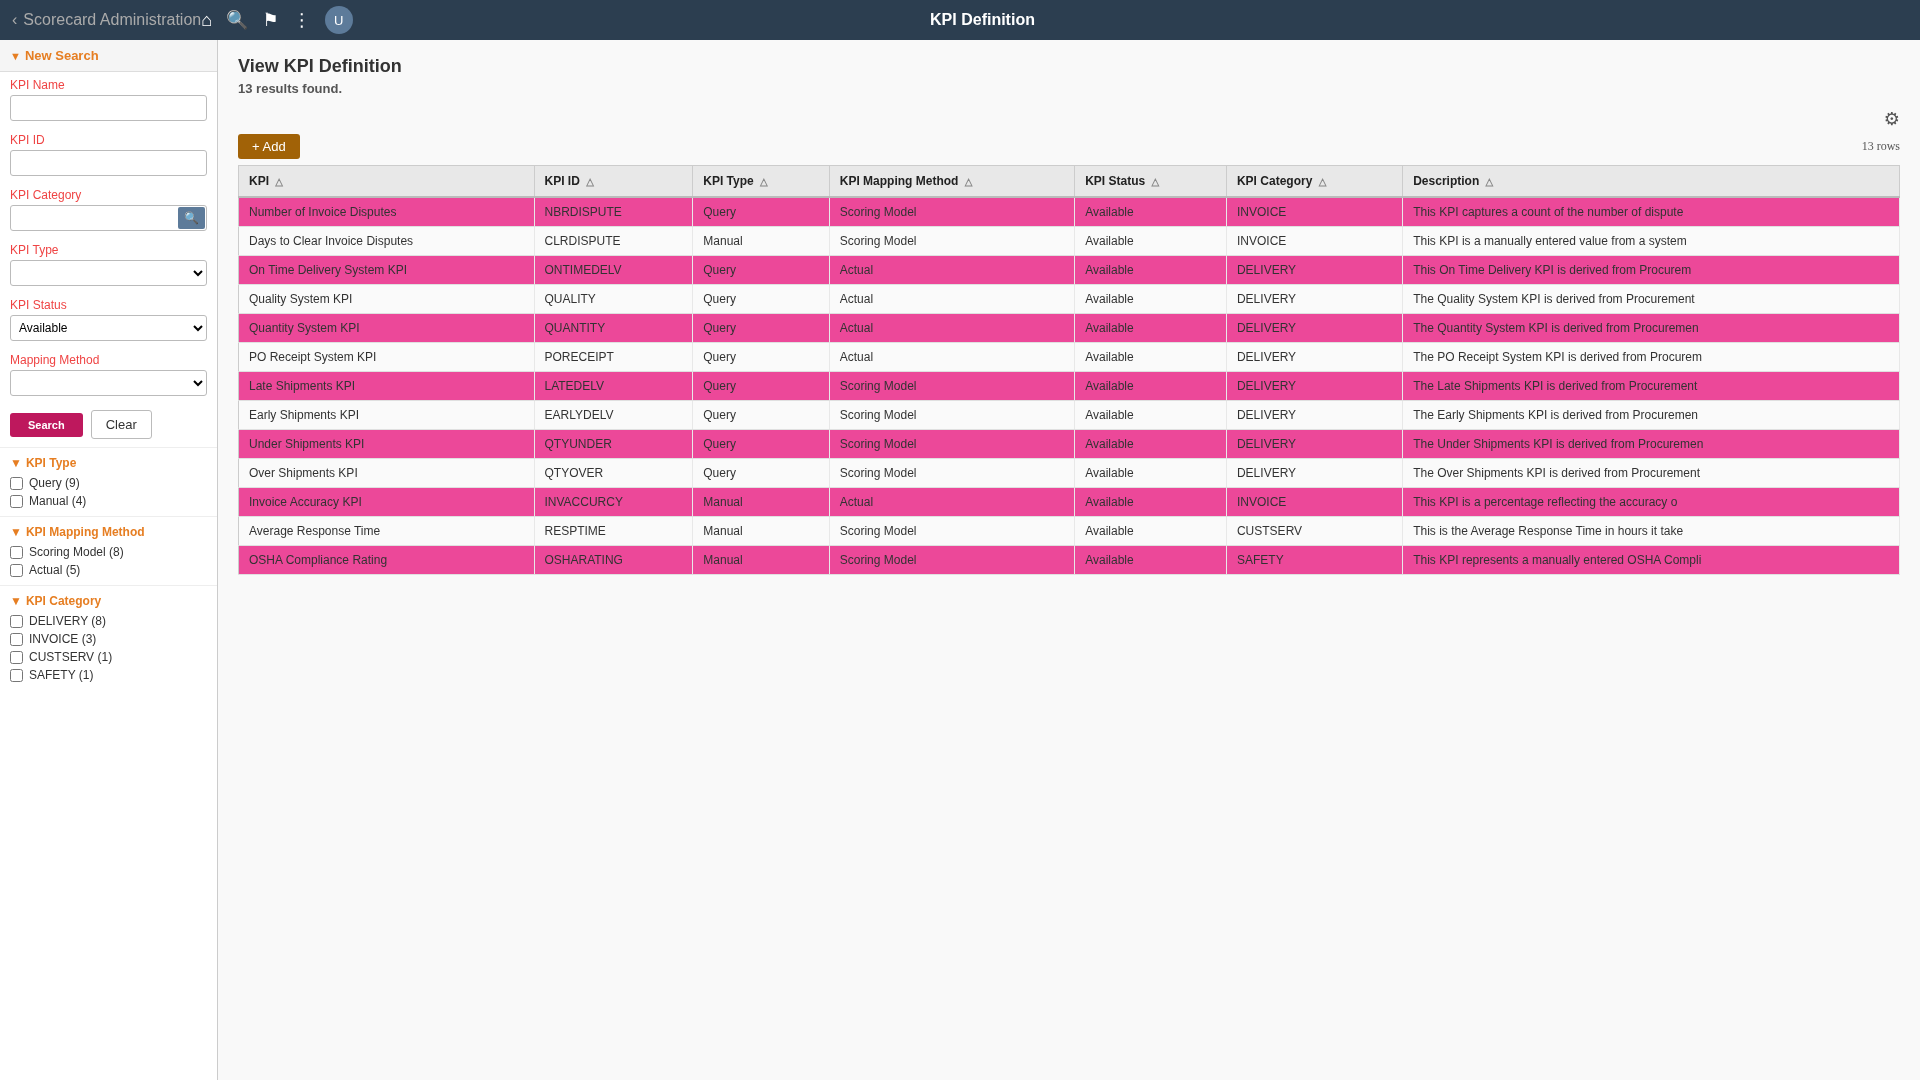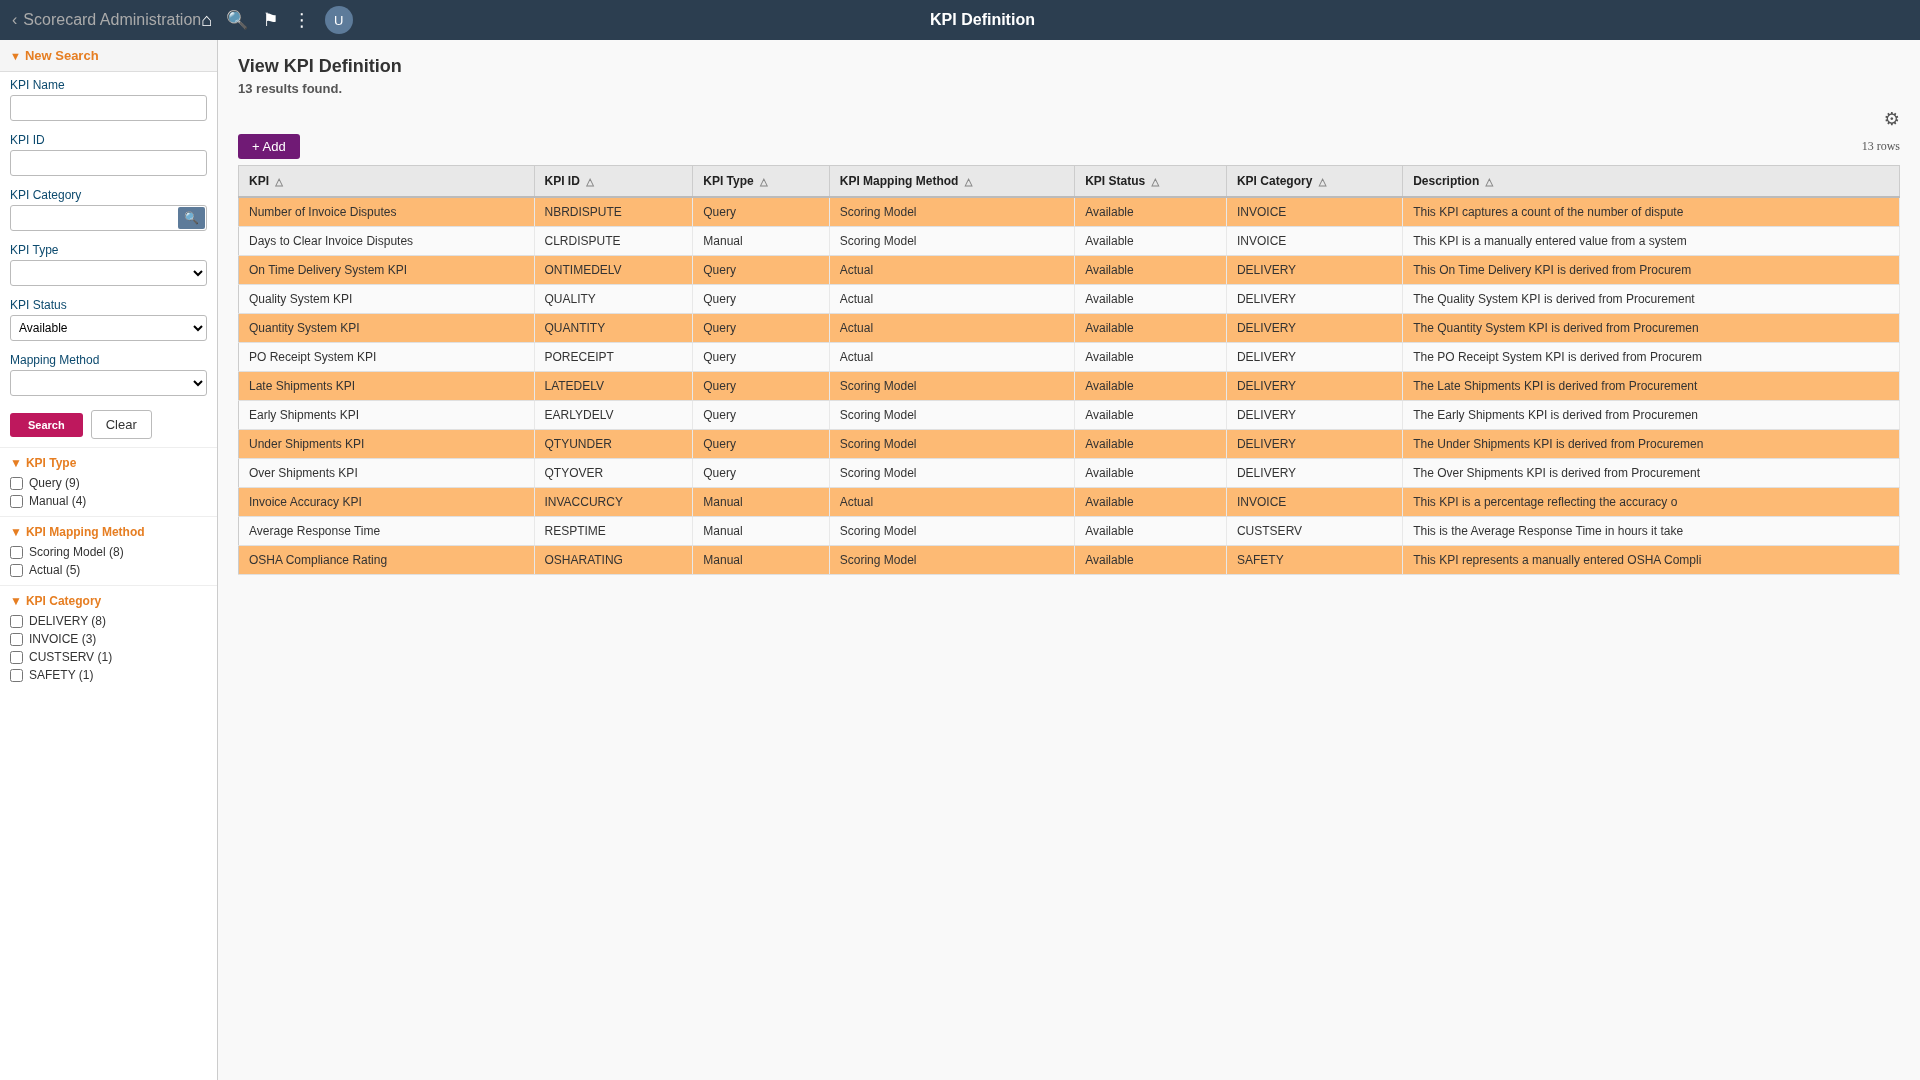--- a/index.html
+++ b/index.html
@@ -34,21 +34,21 @@
       overflow-y: auto; padding: 0 0 20px 0; position: relative;
     }
     .sidebar-section-header {
       background: #f5f5f5; padding: 8px 10px; font-weight: bold; font-size: 13px;
       color: #e67e22; cursor: pointer; display: flex; align-items: center; gap: 4px;
       border-bottom: 1px solid #ddd;
     }
     .sidebar-section-header .arrow { font-size: 11px; color: #e67e22; }
 
     .form-group { padding: 6px 10px; }
-    .form-label { font-size: 12px; color: #0c4a6e; margin-bottom: 3px; display: block; }
+    .form-label { font-size: 12px; color: #ef4444; margin-bottom: 3px; display: block; }
     .form-input {
       width: 100%; border: 1px solid #bbb; border-radius: 3px; padding: 4px 6px;
       font-size: 12px; height: 26px;
     }
     .form-input-with-icon { position: relative; }
     .form-input-with-icon .search-btn-inline {
       position: absolute; right: 2px; top: 2px; bottom: 2px;
       background: #5d7b9a; border: none; border-radius: 2px; color: white;
       cursor: pointer; padding: 0 6px; font-size: 12px;
     }
@@ -82,28 +82,28 @@
     .filter-item label { cursor: pointer; color: #333; }
 
     
     .content { flex: 1; overflow-y: auto; padding: 16px 20px; background: #f9f9f9; }
     .content-title { font-size: 18px; font-weight: bold; color: #333; margin-bottom: 4px; }
     .results-count { font-size: 13px; color: #555; margin-bottom: 12px; }
     .results-count span { font-weight: bold; }
 
     .toolbar { display: flex; justify-content: space-between; align-items: center; margin-bottom: 6px; }
     .btn-add {
-      background: #701a75; color: white; border: none; border-radius: 3px;
+      background: #a16207; color: white; border: none; border-radius: 3px;
       padding: 5px 14px; font-size: 13px; cursor: pointer; display: flex; align-items: center; gap: 4px;
     }
     .rows-info { font-size: 12px; color: #555; font-family: Liberation Serif, serif; }
     .gear-btn { background: none; border: none; cursor: pointer; color: #555; font-size: 18px; }
 
     
-    .kpi-table { width: 100%; border-collapse: collapse; background: #fdba74; border: 1px solid #ccc; }
+    .kpi-table { width: 100%; border-collapse: collapse; background: #ec4899; border: 1px solid #ccc; }
     .kpi-table th {
       background: #e8e8e8; padding: 8px 10px; text-align: left; font-size: 12px;
       font-weight: bold; border-bottom: 2px solid #bbb; border-right: 1px solid #ccc;
       white-space: nowrap; color: #222;
     }
     .kpi-table th .sort-icon { color: #888; font-size: 10px; margin-left: 3px; }
     .kpi-table td {
       padding: 7px 10px; font-size: 12px; border-bottom: 1px solid #e0e0e0;
       border-right: 1px solid #e8e8e8; color: #333;
     }

